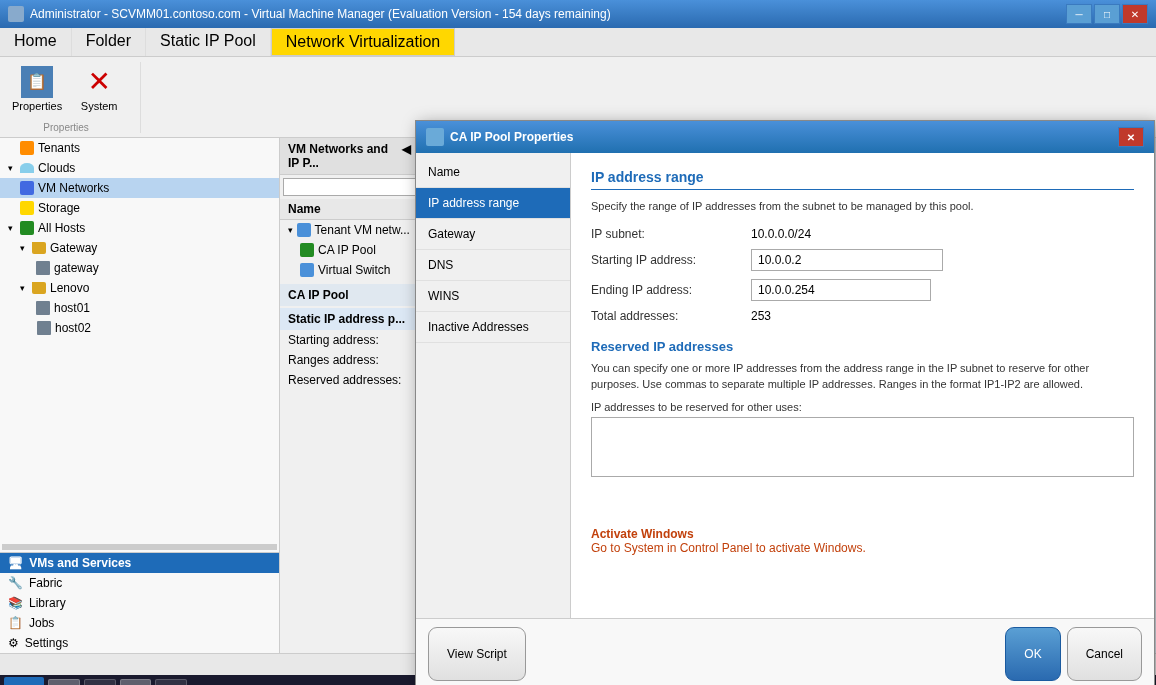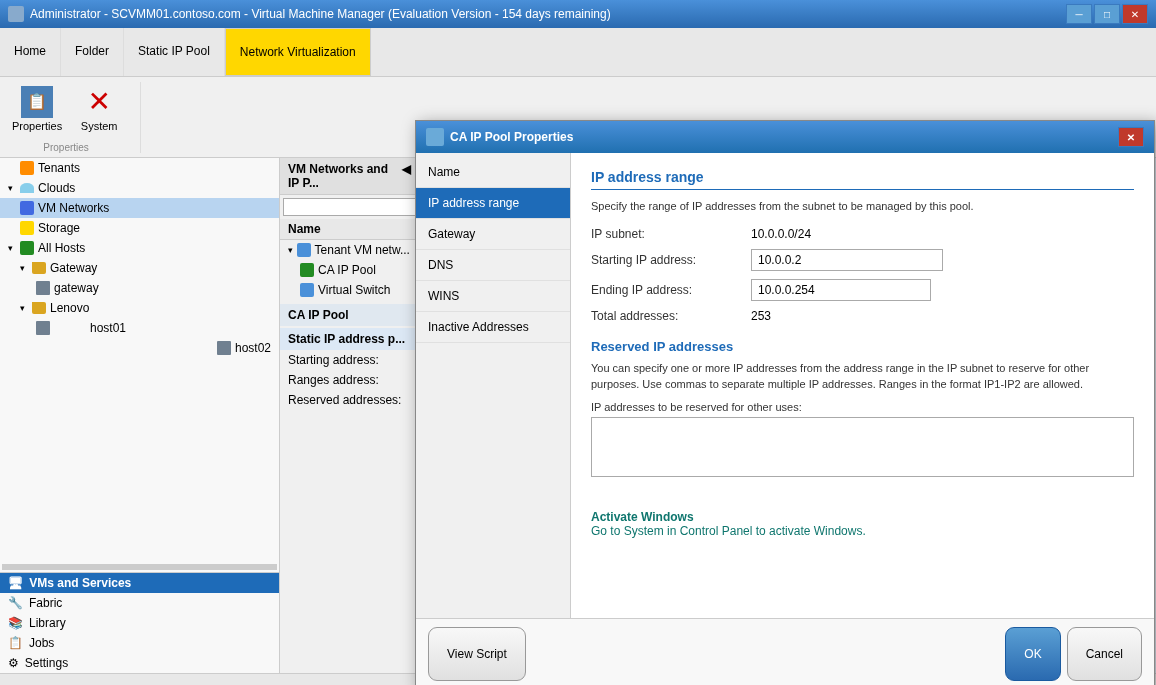--- a/index.html
+++ b/index.html
@@ -18,21 +18,21 @@
     .title-bar-left { display: flex; align-items: center; gap: 6px; }
     .title-bar-icon { width: 16px; height: 16px; background: #88aacc; border-radius: 2px; }
     .title-bar-text { font-size: 12px; color: white; }
     .title-bar-controls { display: flex; gap: 2px; }
     .title-btn { width: 26px; height: 20px; background: #5a9fd4; border: 1px solid #3a7abf; color: white; font-size: 10px; display: flex; align-items: center; justify-content: center; cursor: pointer; }
     .title-btn.close { background: #c0392b; }
 
     
     .ribbon { background: #f0f0f0; border-bottom: 1px solid #ccc; }
     .ribbon-tabs { display: flex; background: #e8e8e8; border-bottom: 1px solid #ccc; }
-    .ribbon-tab { padding: 16px 14px; font-size: 12px; cursor: pointer; border-right: 1px solid #ddd; }
+    .ribbon-tab { padding: 4px 14px; font-size: 16px; cursor: pointer; border-right: 1px solid #ddd; }
     .ribbon-tab.highlighted { background: #ffd700; border: 1px solid #ccc; }
     .ribbon-content { display: flex; padding: 4px 8px; gap: 16px; align-items: center; height: 80px; }
     .ribbon-group { display: flex; flex-direction: column; align-items: center; gap: 4px; border-right: 1px solid #ddd; padding-right: 16px; }
     .ribbon-btn { display: flex; flex-direction: column; align-items: center; gap: 2px; cursor: pointer; padding: 4px; min-width: 50px; }
     .ribbon-btn-icon { width: 32px; height: 32px; display: flex; align-items: center; justify-content: center; font-size: 20px; }
     .ribbon-btn-label { font-size: 11px; text-align: center; }
 
     
     .sidebar { width: 280px; background: #f8f8f8; border-right: 1px solid #ccc; display: flex; flex-direction: column; overflow: hidden; }
     .sidebar-content { flex: 1; overflow-y: auto; }
@@ -198,26 +198,26 @@
           <div class="sidebar-icon icon-server"></div>
           <span>gateway</span>
         </div>
 
         <div class="sidebar-item" style="padding-left:20px;">
           <span class="tree-arrow">▾</span>
           <div class="sidebar-icon icon-folder"></div>
           <span>Lenovo</span>
         </div>
 
-        <div class="sidebar-item" style="padding-left:36px;gap:36px;">
+        <div class="sidebar-item" style="padding-left:36px;">
           <div class="sidebar-icon icon-server"></div>
           <span>host01</span>
         </div>
 
-        <div class="sidebar-item" style="padding-left:37px;justify-content:flex-end;">
+        <div class="sidebar-item" style="padding-left:37px;">
           <div class="sidebar-icon icon-server"></div>
           <span>host02</span>
         </div>
 
       </div>
 
       <div style="height:6px; background:#ccc; margin:2px;"></div>
 
       <div style="border-top:1px solid #ccc;">
         <div class="sidebar-item active-section">
@@ -362,21 +362,21 @@
           <span class="field-label">Total addresses:</span>
           <span class="field-value">253</span>
         </div>
 
         <div class="reserved-section-title">Reserved IP addresses</div>
         <div class="reserved-desc">You can specify one or more IP addresses from the address range in the IP subnet to reserve for other purposes. Use commas to separate multiple IP addresses. Ranges in the format IP1-IP2 are allowed.</div>
         <div class="reserved-label">IP addresses to be reserved for other uses:</div>
         <textarea class="reserved-textarea" style=""></textarea>
 
         
-        <div style="margin-top:30px; color:#0f766e; font-size:12px;">
+        <div style="margin-top:47px; color:#c2410c; font-size:12px;">
           <div style="font-weight:bold;">Activate Windows</div>
           <div>Go to System in Control Panel to activate Windows.</div>
         </div>
 
       </div>
     </div>
 
     <div class="dialog-footer">
       <button class="btn">View Script</button>
       <div class="dialog-footer-right">

